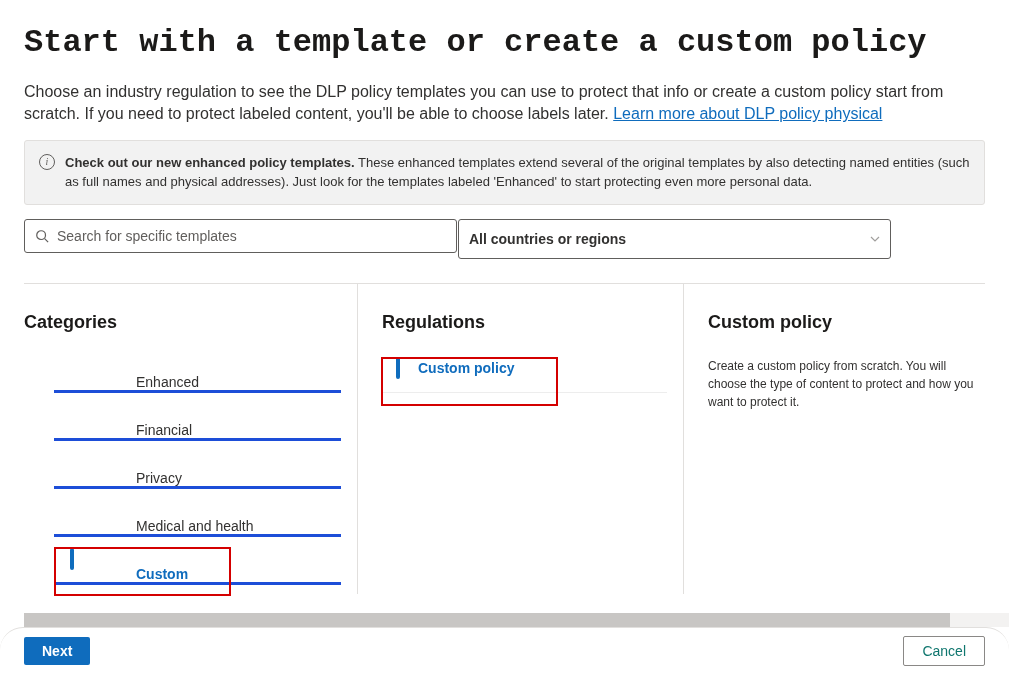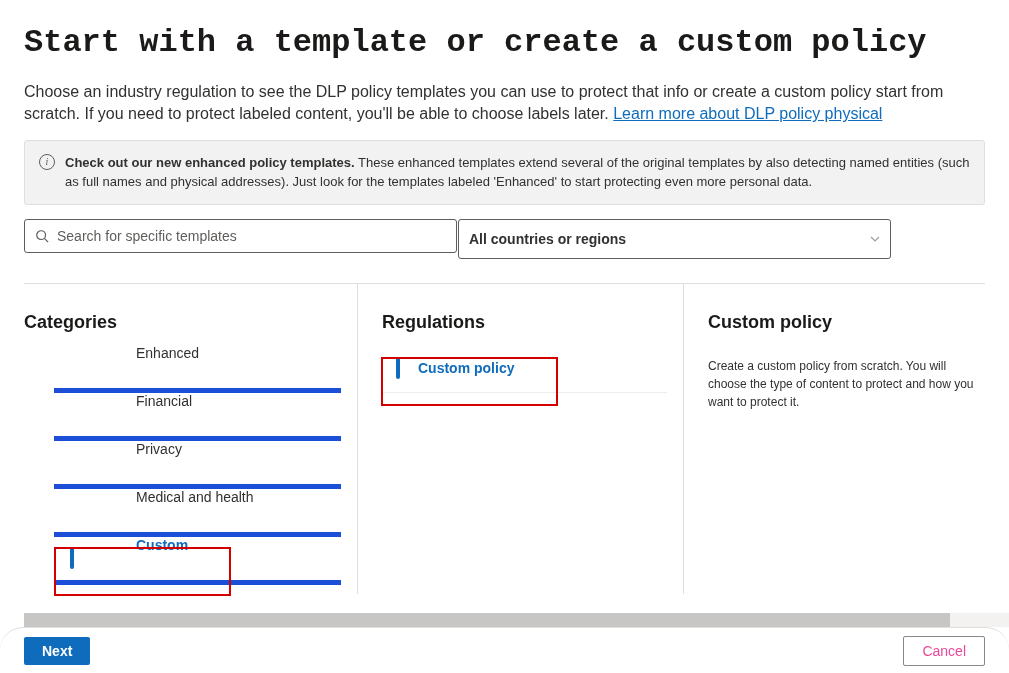--- a/index.html
+++ b/index.html
@@ -136,25 +136,25 @@
       font-size: 18px;
       font-weight: 700;
       margin-bottom: 12px;
       color: #1b1a19;
     }
     .cat-list, .reg-list {
       list-style: none;
     }
     .cat-item {
       display: flex;
-      align-items: flex-start;
+      align-items: flex-end;
       height: 48px;
       font-size: 14px;
       color: #323130;
-      border-bottom: 5px solid #1d4ed8;
+      border-bottom: 3px solid #1d4ed8;
       padding-left: 82px;
       cursor: pointer;
       position: relative;
       margin-left: 30px;
     }
     .cat-item.selected {
       font-weight: 600;
       color: #0f6cbd;
     }
     .cat-item .accent-bar {
@@ -249,21 +249,21 @@
       color: #ffffff;
       border: none;
       font-size: 14px;
       font-weight: 600;
       padding: 6px 18px;
       border-radius: 2px;
       cursor: pointer;
     }
     .btn-secondary {
       background: #ffffff;
-      color: #ec4899;
+      color: #0f766e;
       border: 1px solid #8a8886;
       font-size: 14px;
       padding: 6px 18px;
       border-radius: 2px;
       cursor: pointer;
     }
   </style>
 </head>
 <body>
 

